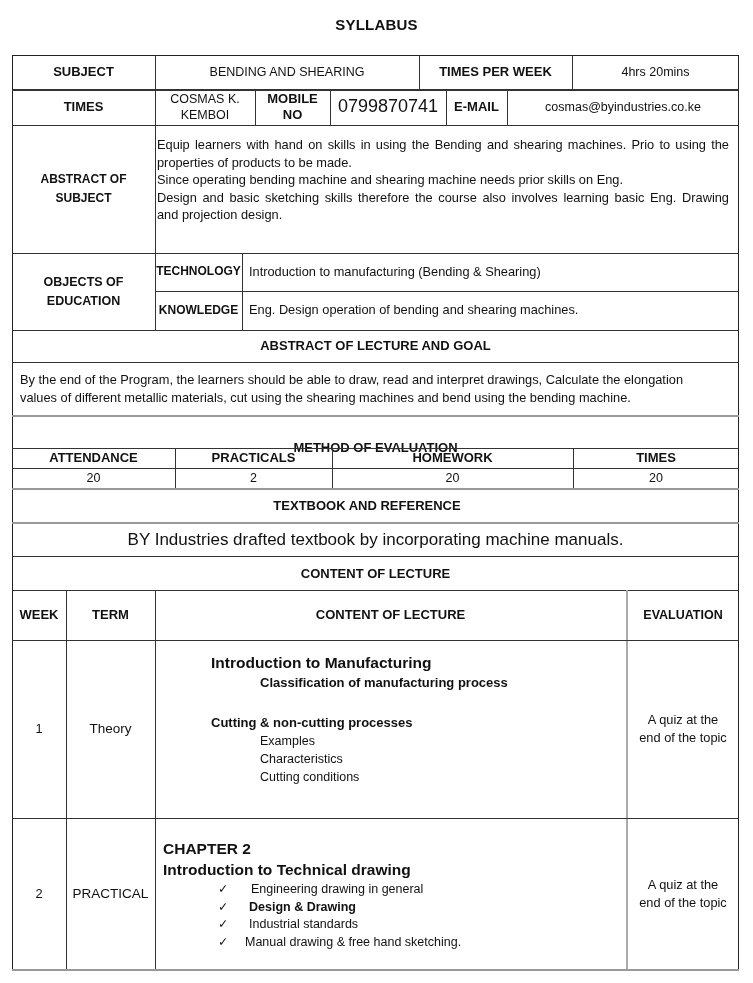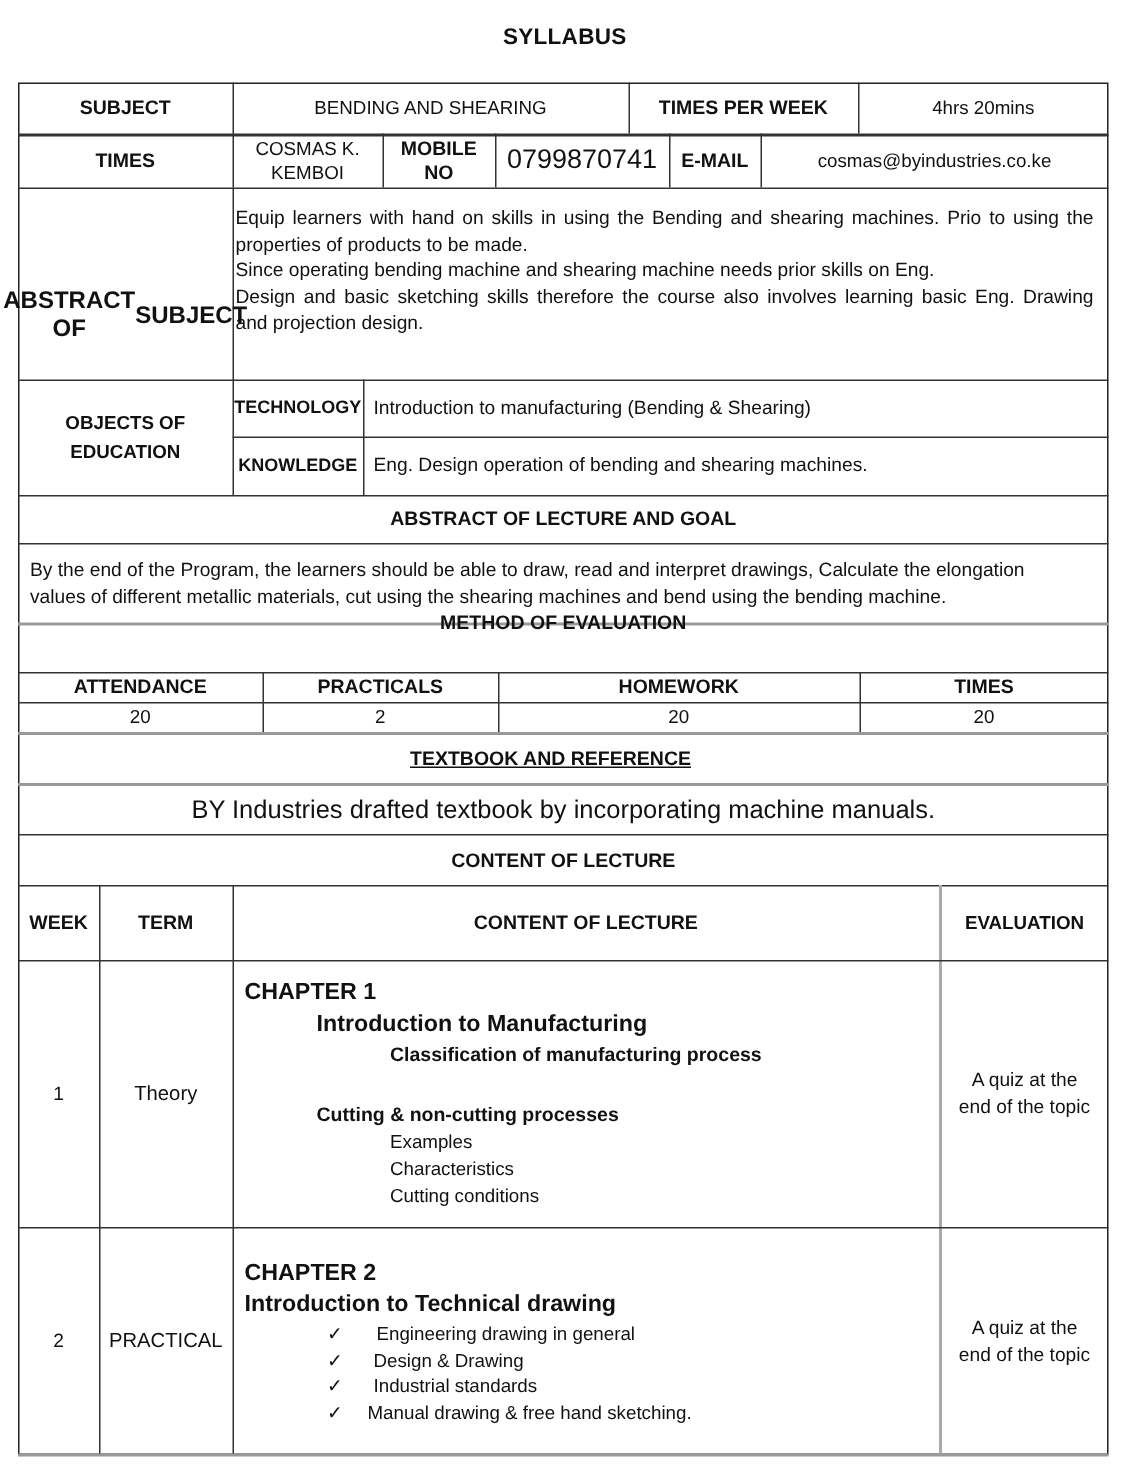--- a/index.html
+++ b/index.html
@@ -50,21 +50,21 @@
 <div class="cell bold" style="left:255px;top:89px;width:75px;height:36px;flex-direction:column;line-height:16px;">
   <span>MOBILE</span>
   <span>NO</span>
 </div>
 <div class="cell" style="left:330px;top:89px;width:116px;height:36px;font-size:18px;">0799870741</div>
 <div class="cell bold" style="left:446px;top:89px;width:61px;height:36px;">E-MAIL</div>
 <div class="cell" style="left:507px;top:89px;width:232px;height:36px;font-size:12.5px;">cosmas@byindustries.co.ke</div>
 
 <div class="vl" style="left:155px;top:125px;height:205px;"></div>
 <div class="hl" style="left:12px;top:253px;width:727px;"></div>
-<div class="cell bold" style="left:12px;top:125px;width:143px;height:128px;flex-direction:row;font-size:16px;line-height:19px;margin-top:21px;">
+<div class="cell bold" style="left:12px;top:125px;width:143px;height:128px;flex-direction:column;font-size:12px;line-height:19px;">
   <span>ABSTRACT OF</span>
   <span>SUBJECT</span>
 </div>
 <div class="para lines" style="left:157px;top:136px;width:572px;font-size:12.8px;">
   <div style="text-align-last:justify;">Equip learners with hand on skills in using the Bending and shearing machines. Prio to using the</div>
   <div>properties of products to be made.</div>
   <div>Since operating bending machine and shearing machine needs prior skills on Eng.</div>
   <div style="text-align-last:justify;">Design and basic sketching skills therefore the course also involves learning basic Eng. Drawing</div>
   <div>and projection design.</div>
 </div>
@@ -82,77 +82,76 @@
 <div class="cell left" style="left:243px;top:291px;width:496px;height:39px;font-size:12.8px;">Eng. Design operation of bending and shearing machines.</div>
 
 <div class="cell bold" style="left:12px;top:330px;width:727px;height:33px;">ABSTRACT OF LECTURE AND GOAL</div>
 <div class="hl" style="left:12px;top:362px;width:727px;"></div>
 <div class="para lines" style="left:20px;top:371px;width:715px;font-size:12.8px;">
   <div>By the end of the Program, the learners should be able to draw, read and interpret drawings, Calculate the elongation</div>
   <div>values of different metallic materials, cut using the shearing machines and bend using the bending machine.</div>
 </div>
 <div class="hlg" style="left:12px;top:415px;width:727px;"></div>
 
-<div class="cell bold" style="left:12px;top:402px;width:727px;height:26px;">METHOD OF EVALUATION</div>
+<div class="cell bold" style="left:12px;top:435px;width:727px;height:26px;">METHOD OF EVALUATION</div>
 <div class="hl" style="left:12px;top:448px;width:727px;"></div>
 <div class="vl" style="left:175px;top:448px;height:41px;"></div>
 <div class="vl" style="left:332px;top:448px;height:41px;"></div>
 <div class="vl" style="left:573px;top:448px;height:41px;"></div>
 <div class="hl" style="left:12px;top:468px;width:727px;"></div>
 <div class="hlg" style="left:12px;top:488px;width:727px;"></div>
 <div class="cell bold" style="left:12px;top:448px;width:163px;height:20px;">ATTENDANCE</div>
 <div class="cell bold" style="left:175px;top:448px;width:157px;height:20px;">PRACTICALS</div>
 <div class="cell bold" style="left:332px;top:448px;width:241px;height:20px;">HOMEWORK</div>
 <div class="cell bold" style="left:573px;top:448px;width:166px;height:20px;">TIMES</div>
 <div class="cell" style="left:12px;top:468px;width:163px;height:20px;font-size:12.5px;">20</div>
 <div class="cell" style="left:175px;top:468px;width:157px;height:20px;font-size:12.5px;">2</div>
 <div class="cell" style="left:332px;top:468px;width:241px;height:20px;font-size:12.5px;">20</div>
 <div class="cell" style="left:573px;top:468px;width:166px;height:20px;font-size:12.5px;">20</div>
 
-<div class="cell bold" style="left:12px;top:490px;width:710px;height:32px;text-decoration:underline;">TEXTBOOK AND REFERENCE</div>
+<div class="cell bold" style="left:12px;top:490px;width:710px;height:32px;">TEXTBOOK AND REFERENCE</div>
 <div class="hlg" style="left:12px;top:522px;width:727px;"></div>
 <div class="cell" style="left:12px;top:524px;width:727px;height:32px;font-size:17px;">BY Industries drafted textbook by incorporating machine manuals.</div>
 <div class="hl" style="left:12px;top:556px;width:727px;"></div>
 
 <div class="cell bold" style="left:12px;top:557px;width:727px;height:34px;">CONTENT OF LECTURE</div>
 <div class="hl" style="left:12px;top:590px;width:727px;"></div>
 <div class="vl" style="left:66px;top:590px;height:380px;"></div>
 <div class="vl" style="left:155px;top:590px;height:380px;"></div>
 <div class="vlg" style="left:626px;top:590px;height:380px;"></div>
 <div class="hl" style="left:12px;top:640px;width:727px;"></div>
 <div class="hl" style="left:12px;top:818px;width:727px;"></div>
 
 <div class="cell bold" style="left:12px;top:590px;width:54px;height:50px;">WEEK</div>
 <div class="cell bold" style="left:66px;top:590px;width:89px;height:50px;">TERM</div>
 <div class="cell bold" style="left:155px;top:590px;width:471px;height:50px;">CONTENT OF LECTURE</div>
 <div class="cell bold" style="left:627px;top:590px;width:112px;height:50px;font-size:12.5px;">EVALUATION</div>
 
 <div class="cell" style="left:12px;top:640px;width:54px;height:178px;font-size:12.8px;">1</div>
 <div class="cell" style="left:66px;top:640px;width:89px;height:178px;font-size:13.5px;">Theory</div>
 <div class="b" style="left:163px;top:652px;width:460px;">
-  <div class="ch" style="font-size:15.5px;line-height:20px;">CHAPTER 1</div>
   <div class="ch" style="font-size:15.5px;line-height:22px;padding-left:48px;">Introduction to Manufacturing</div>
   <div class="ch" style="font-size:13px;line-height:18px;padding-left:97px;">Classification of manufacturing process</div>
   <div class="ch" style="font-size:13px;line-height:18px;padding-left:48px;margin-top:22px;">Cutting &amp; non-cutting processes</div>
   <div style="font-size:12.5px;line-height:18px;padding-left:97px;">Examples</div>
   <div style="font-size:12.5px;line-height:18px;padding-left:97px;">Characteristics</div>
   <div style="font-size:12.5px;line-height:18px;padding-left:97px;">Cutting conditions</div>
 </div>
 <div class="cell" style="left:627px;top:640px;width:112px;height:178px;flex-direction:column;font-size:12.8px;line-height:18px;">
   <span>A quiz at the</span>
   <span>end of the topic</span>
 </div>
 
 <div class="cell" style="left:12px;top:818px;width:54px;height:152px;font-size:12.8px;">2</div>
 <div class="cell" style="left:66px;top:818px;width:89px;height:152px;font-size:13.5px;">PRACTICAL</div>
 <div class="b" style="left:163px;top:839px;width:460px;">
   <div class="ch" style="font-size:15.5px;line-height:20px;">CHAPTER 2</div>
   <div class="ch" style="font-size:15.5px;line-height:22px;">Introduction to Technical drawing</div>
   <div style="font-size:12.5px;line-height:17.5px;padding-left:55px;"><span class="check">✓</span><span style="padding-left:7px;">Engineering drawing in general</span></div>
-  <div style="font-size:12.5px;line-height:17.5px;padding-left:55px;"><span class="check">✓</span><span style="padding-left:5px;">Design &amp; Drawing</span></div>
+  <div style="font-size:12.5px;line-height:17.5px;padding-left:55px;"><span class="check">✓</span><span style="padding-left:5px;font-weight:bold;">Design &amp; Drawing</span></div>
   <div style="font-size:12.5px;line-height:17.5px;padding-left:55px;"><span class="check">✓</span><span style="padding-left:5px;">Industrial standards</span></div>
   <div style="font-size:12.5px;line-height:17.5px;padding-left:55px;"><span class="check">✓</span><span style="padding-left:1px;">Manual drawing &amp; free hand sketching.</span></div>
 </div>
 <div class="cell" style="left:627px;top:818px;width:112px;height:152px;flex-direction:column;font-size:12.8px;line-height:18px;">
   <span>A quiz at the</span>
   <span>end of the topic</span>
 </div>
 <div class="hlg" style="left:12px;top:969px;width:727px;"></div>
 
 </body></html>

